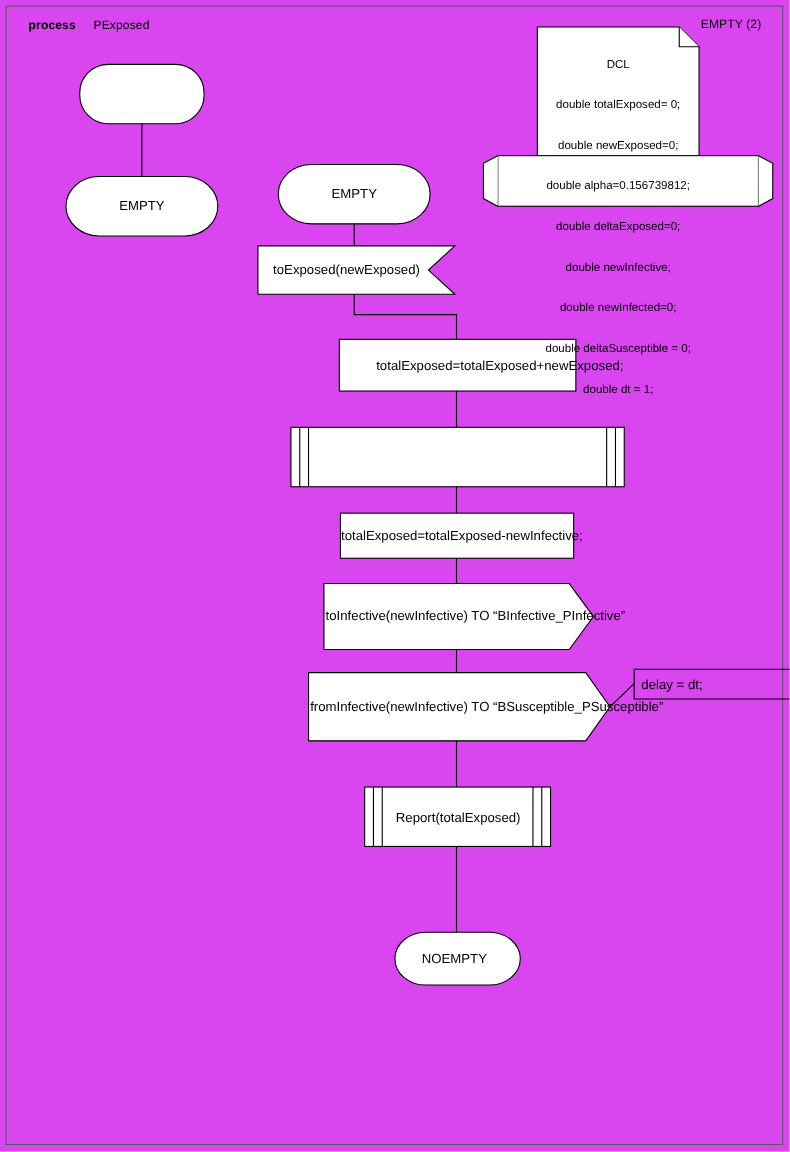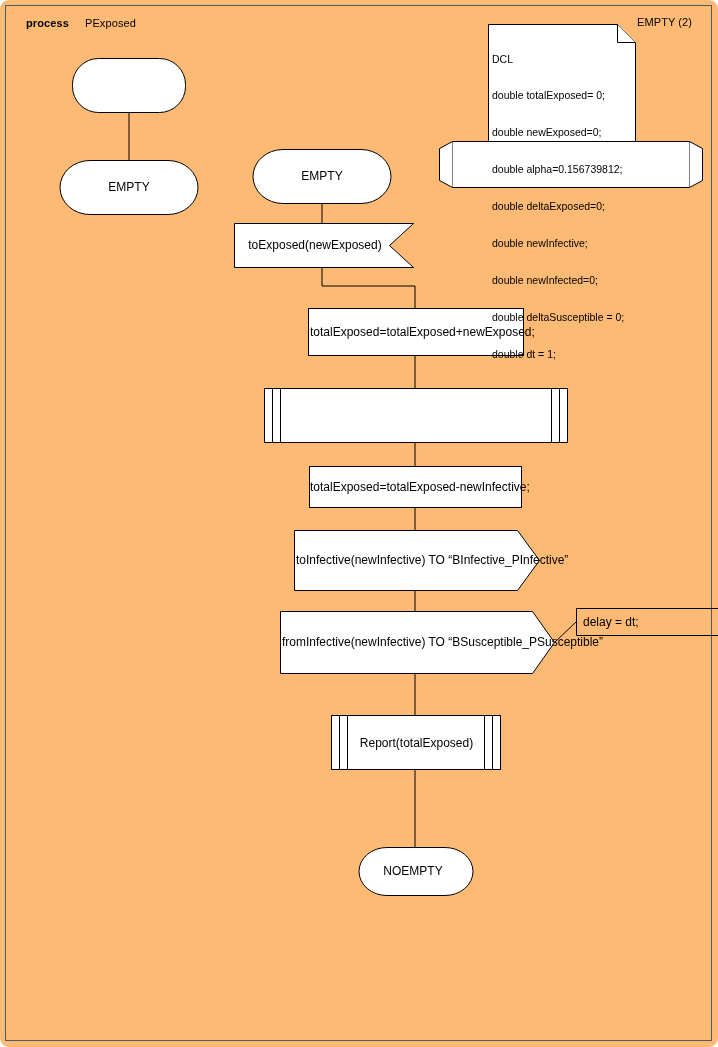--- a/index.html
+++ b/index.html
@@ -8,23 +8,22 @@
     background: #ffffff;
   }
   body {
     font-family: "Liberation Sans", sans-serif;
     color: #000000;
   }
   #page {
     position: relative;
     width: 718px;
     height: 1047px;
-    background: #fdba74;
+    background: #d946ef;
     overflow: hidden;
-    border-radius: 9px;
   }
   .frame {
     position: absolute;
     left: 5px;
     top: 5px;
     width: 707px;
     height: 1036px;
     border: 1px solid #555a60;
     box-sizing: border-box;
   }
@@ -51,21 +50,21 @@
     white-space: pre;
     text-align: center;
     color: #000;
   }
   .lbl.left { text-align: left; }
   .note-text {
     position: absolute;
     font-size: 10.5px;
     line-height: 12.3px;
     white-space: pre;
-    text-align: left;
+    text-align: center;
     color: #000;
   }
 </style>
 </head>
 <body>
 
 <div id="page">
 
   <div class="frame"></div>
 
@@ -146,21 +145,21 @@
     <div>double dt = 1;</div>
   </div>
 
 
   <div class="lbl" style="left:72px; top:180px; width:114px;">EMPTY</div>
 
   <div class="lbl" style="left:265px; top:169px; width:114px;">EMPTY</div>
 
   <div class="lbl" style="left:240px; top:238px; width:150px;">toExposed(newExposed)</div>
 
-  <div class="lbl" style="left:310px; top:325px; width:212px;">totalExposed=totalExposed+newExposed;</div>
+  <div class="lbl" style="left:310px; top:325px; width:212px;padding-left:32px;">totalExposed=totalExposed+newExposed;</div>
 
 
   <div class="lbl" style="left:310px; top:480px; width:211px;">totalExposed=totalExposed-newInfective;</div>
 
   <div class="lbl" style="left:282px; top:635px; width:250px;">fromInfective(newInfective) TO “BSusceptible_PSusceptible”</div>
 
   <div class="lbl" style="left:296px; top:553px; width:221px;">toInfective(newInfective) TO “BInfective_PInfective”</div>
 
   <div class="lbl left" style="left:583px; top:615px; width:120px;">delay = dt;</div>
 

